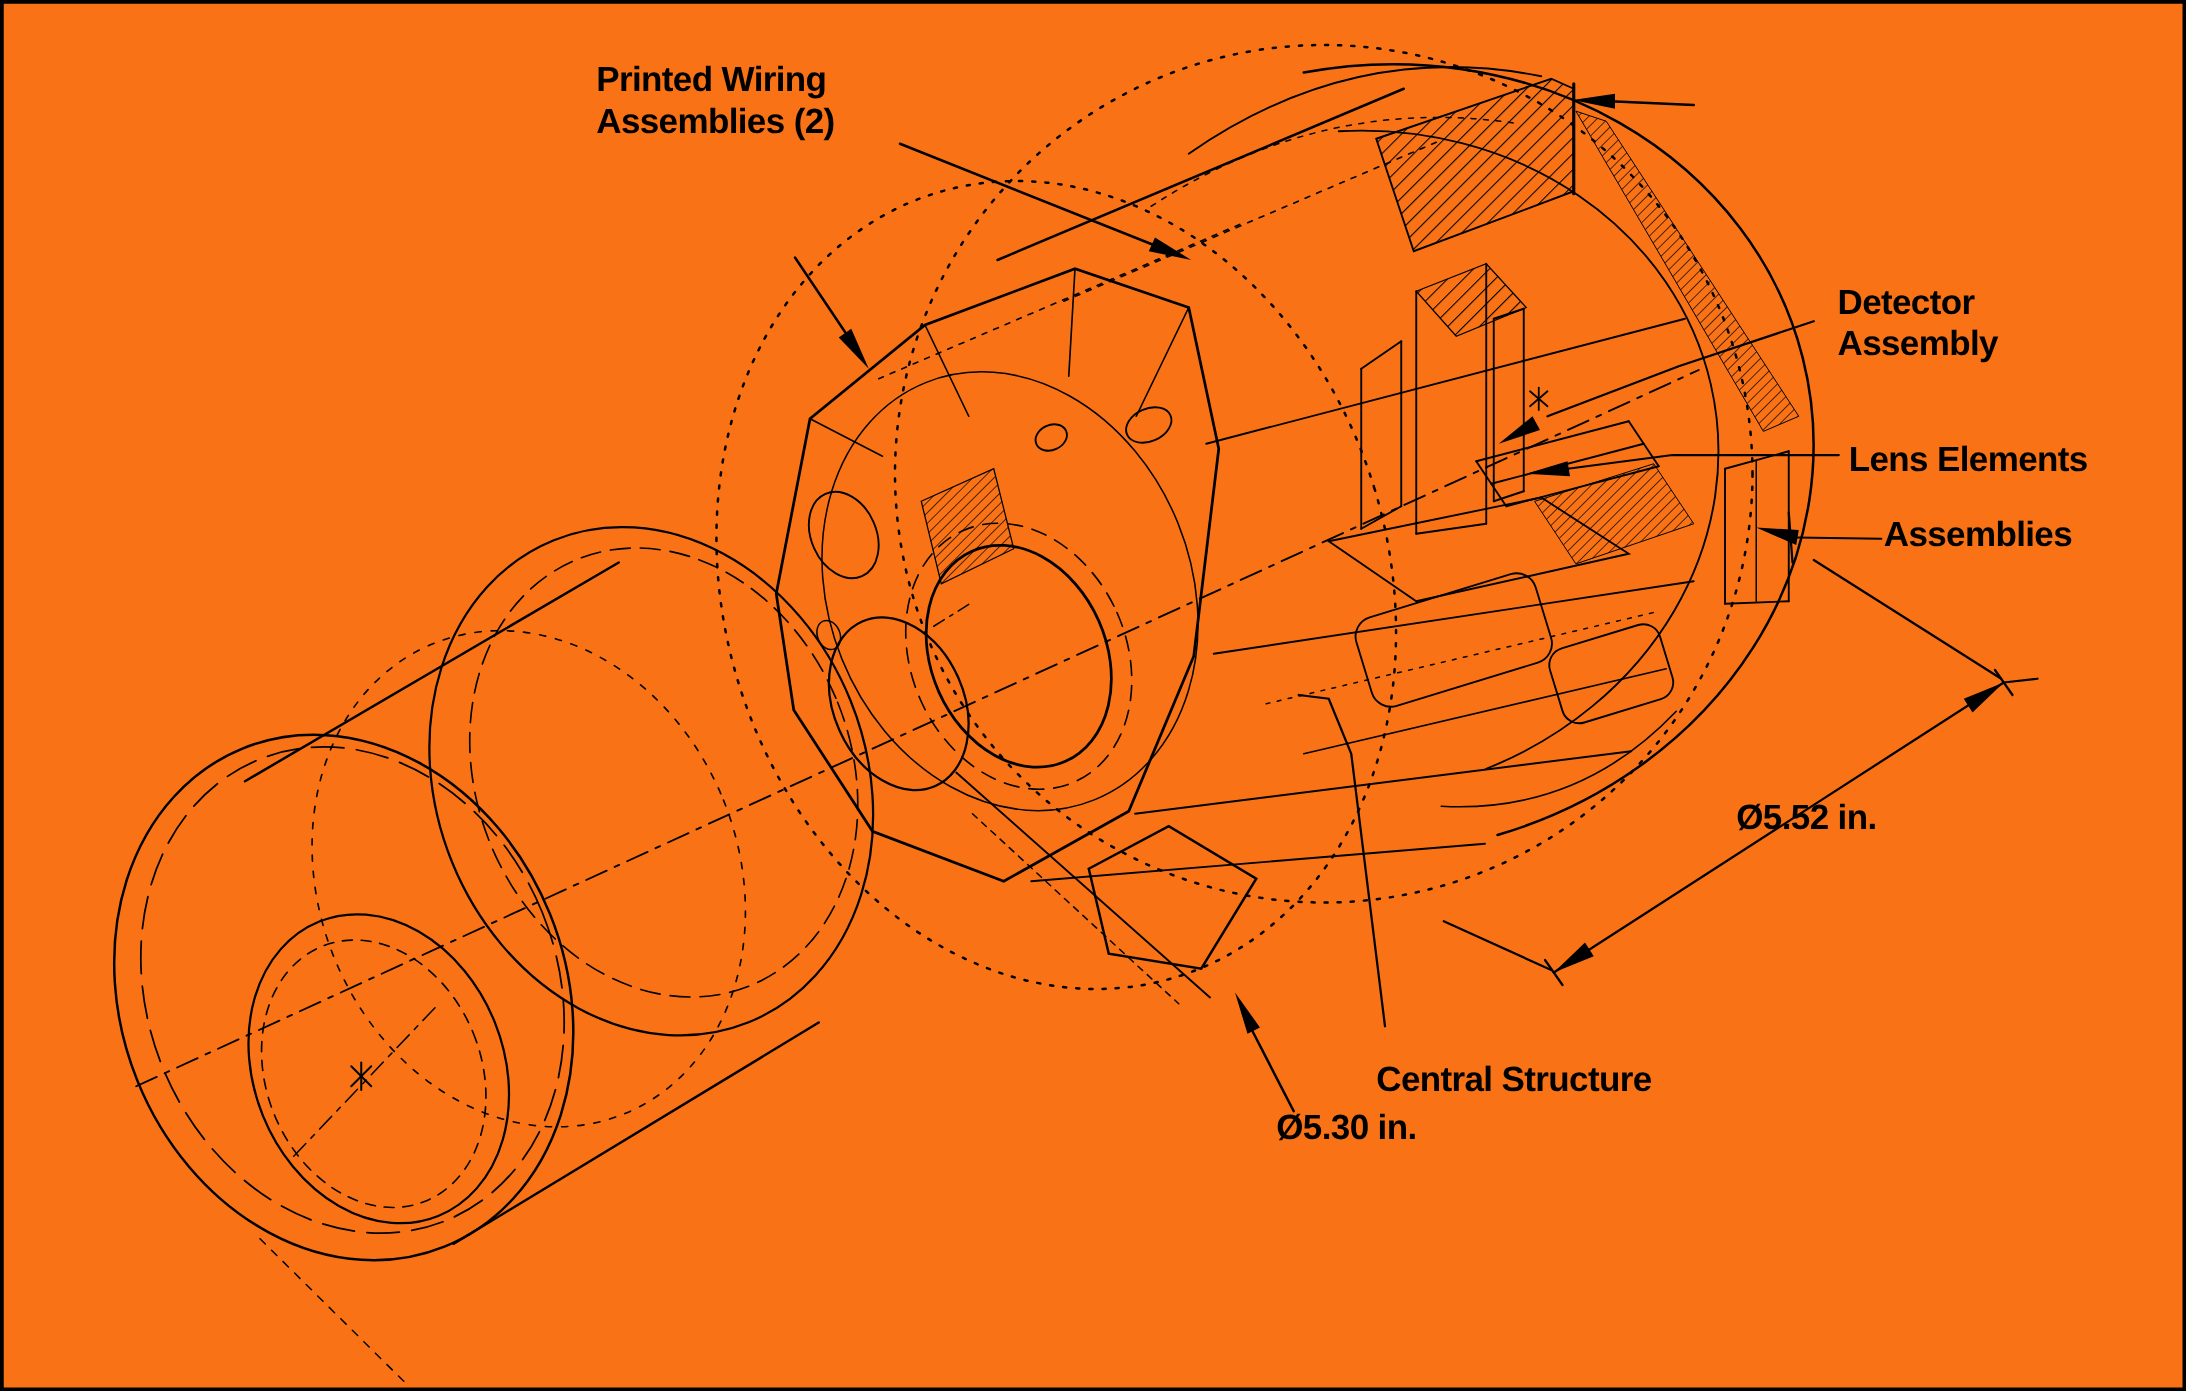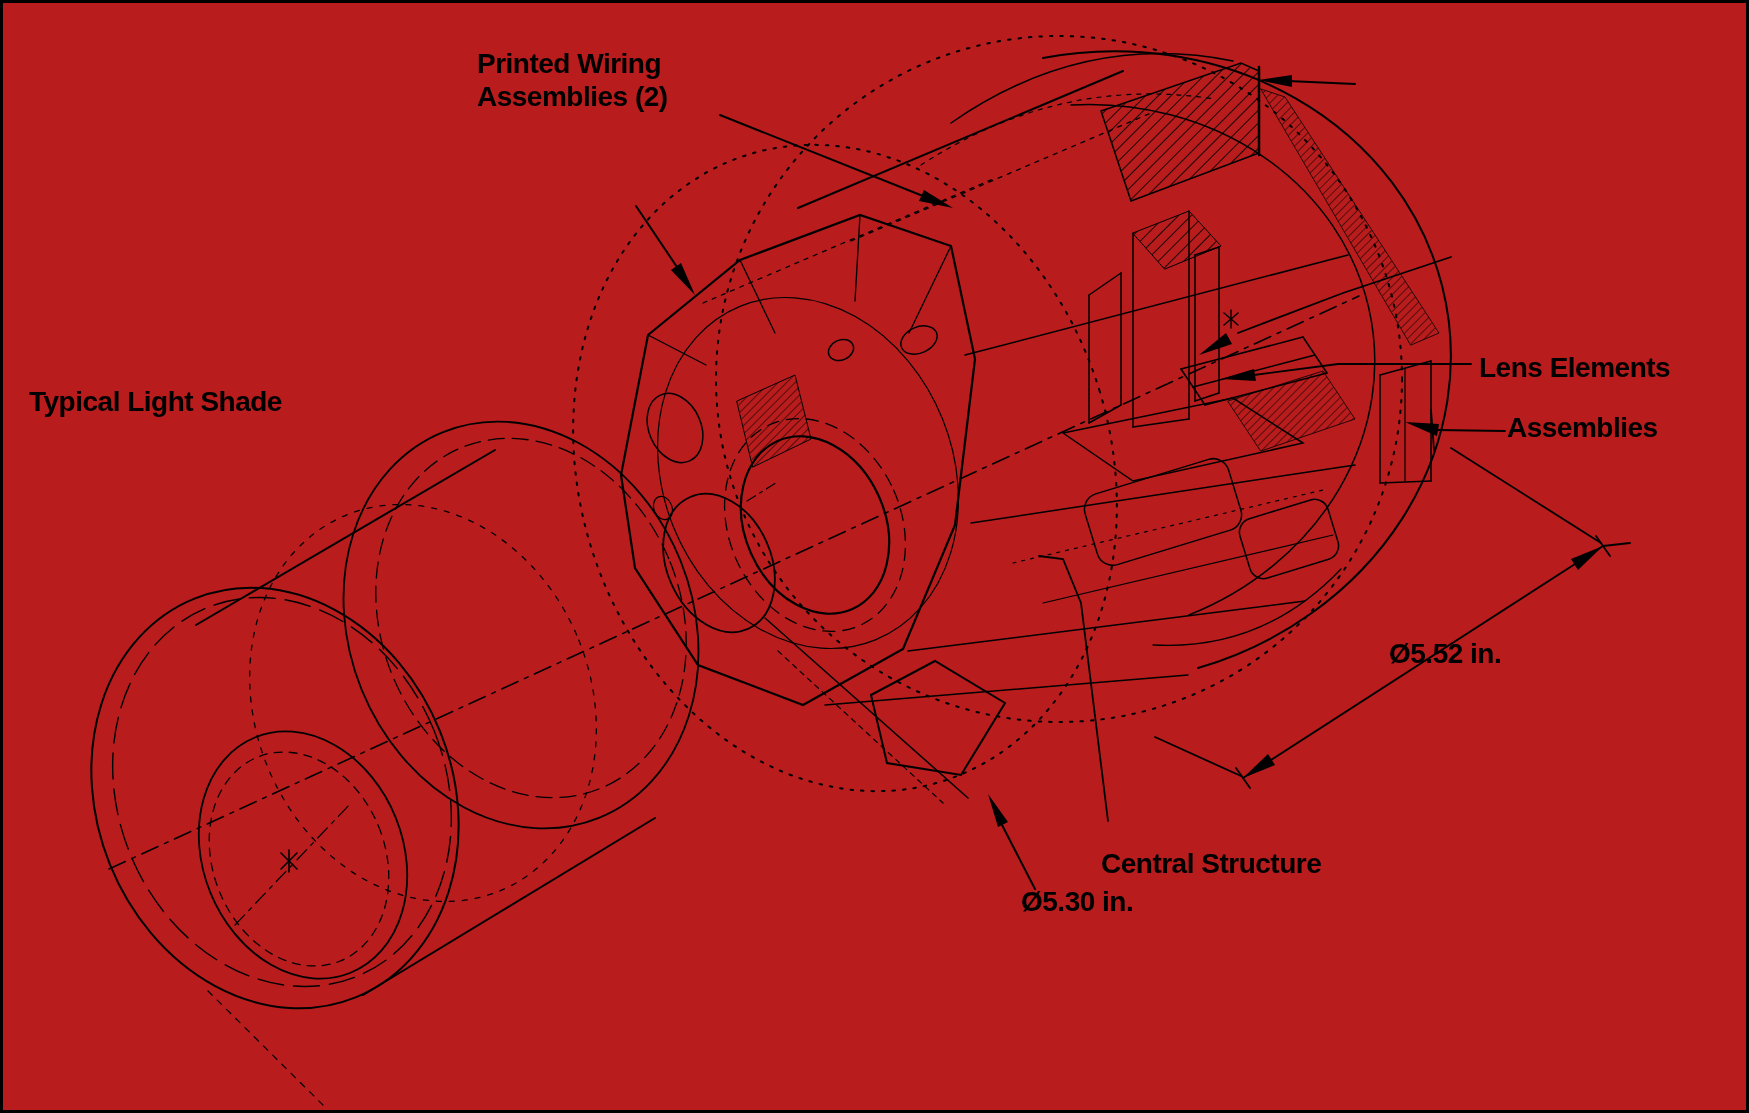--- a/index.html
+++ b/index.html
@@ -1,19 +1,19 @@
 <!DOCTYPE html>
 <html><head>
 <meta charset="utf-8">
 <style>
   html,body{margin:0;padding:0;background:#fff;}
   .canvas{
     position:relative;
     width:1749px;height:1113px;
-    background:#b91c1c;
+    background:#f97316;
     border:3px solid #000;
     box-sizing:border-box;
     overflow:hidden;
     font-family:"Liberation Sans",sans-serif;
   }
   .drawing{position:absolute;left:0;top:0;}
   .callout{
     position:absolute;
     font-weight:bold;
     font-size:28px;
@@ -202,26 +202,29 @@
       </g>
     </g>
   </svg>
 
   <div class="callout" style="left:474px;top:44px;">
     <span>Printed Wiring</span>
     <span>Assemblies (2)</span>
   </div>
 
 
+  <div class="callout" style="left:1467px;top:222px;">
+    <span>Detector</span>
+    <span>Assembly</span>
+  </div>
 
   <div class="callout" style="left:1476px;top:336px;margin-top:12px;">Lens Elements</div>
 
   <div class="callout" style="left:1504px;top:408px;">Assemblies</div>
 
-  <div class="callout" style="left:26px;top:382px;">Typical Light Shade</div>
 
   <div class="callout" style="left:1386px;top:634px;">Ø5.52 in.</div>
 
   <div class="callout" style="left:1098px;top:844px;">Central Structure</div>
 
   <div class="callout" style="left:1018px;top:882px;">Ø5.30 in.</div>
 
 </div>
 
 </body></html>

